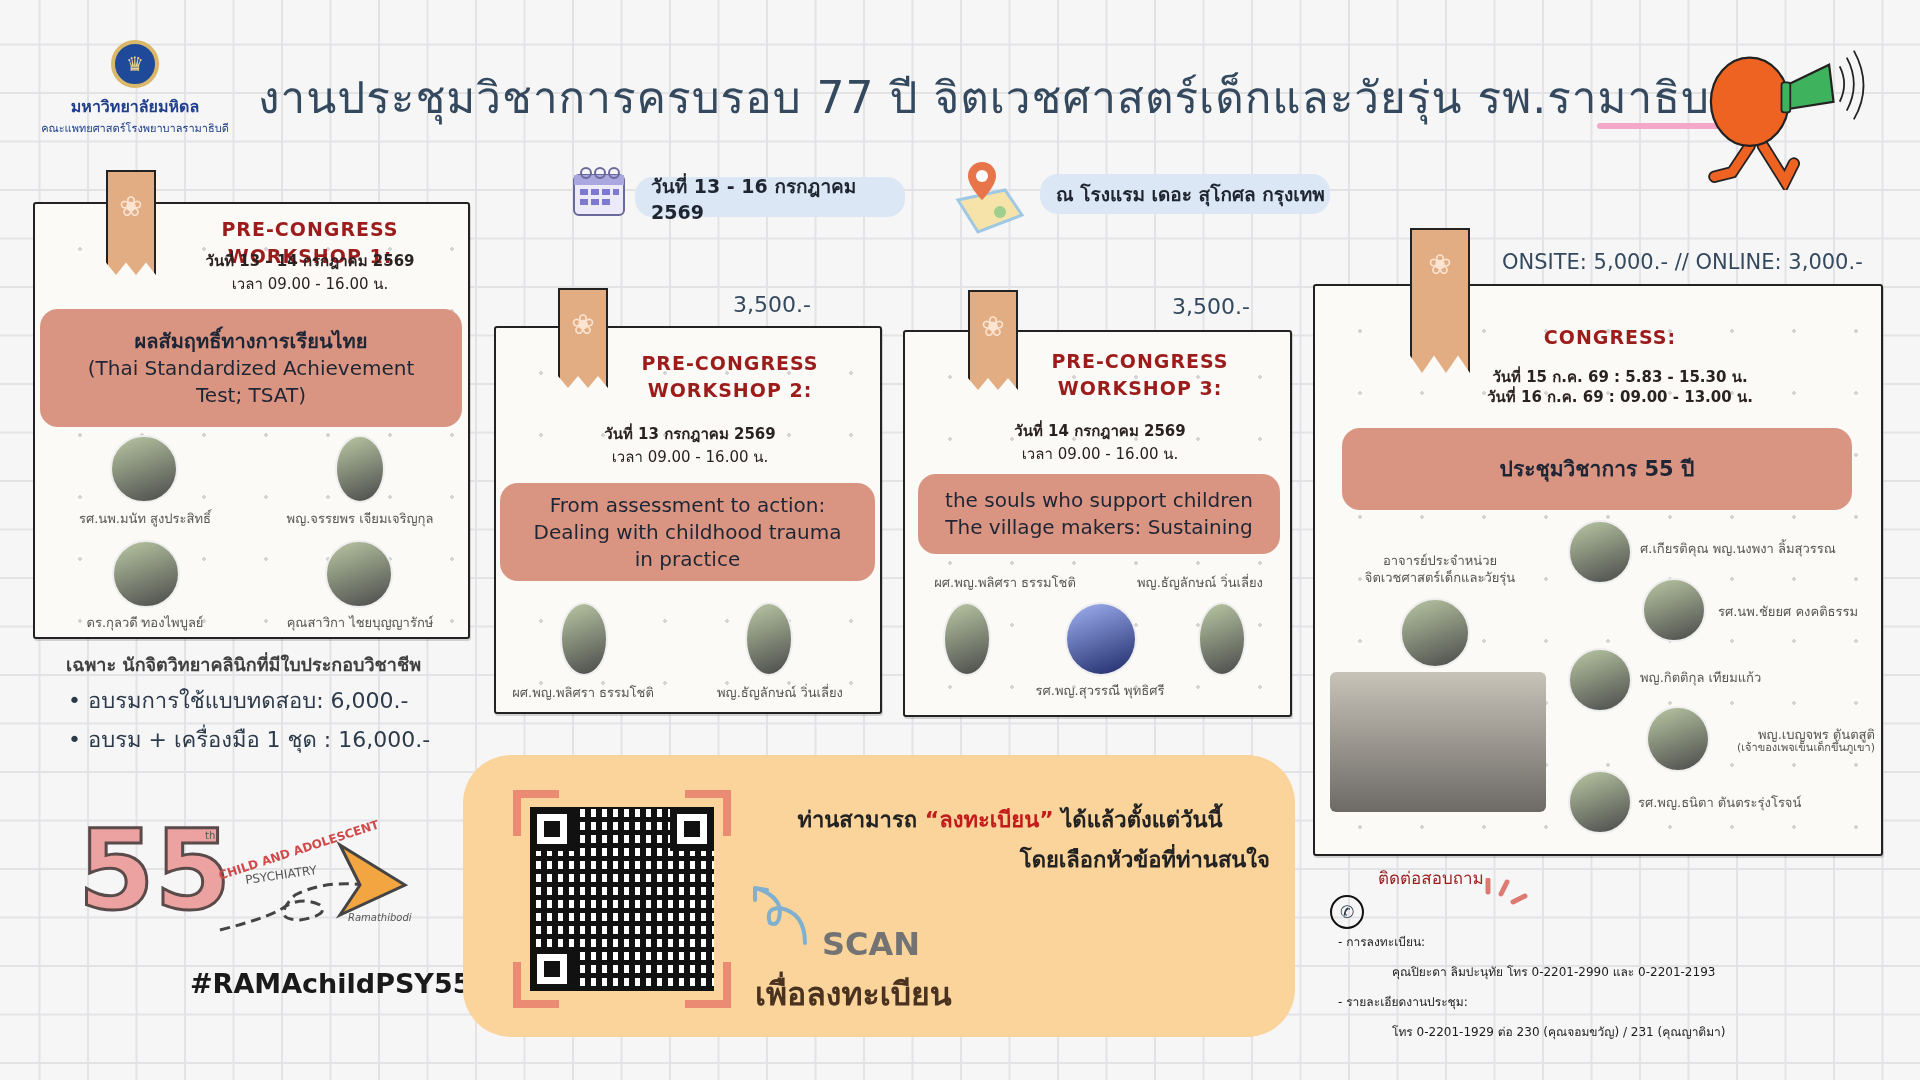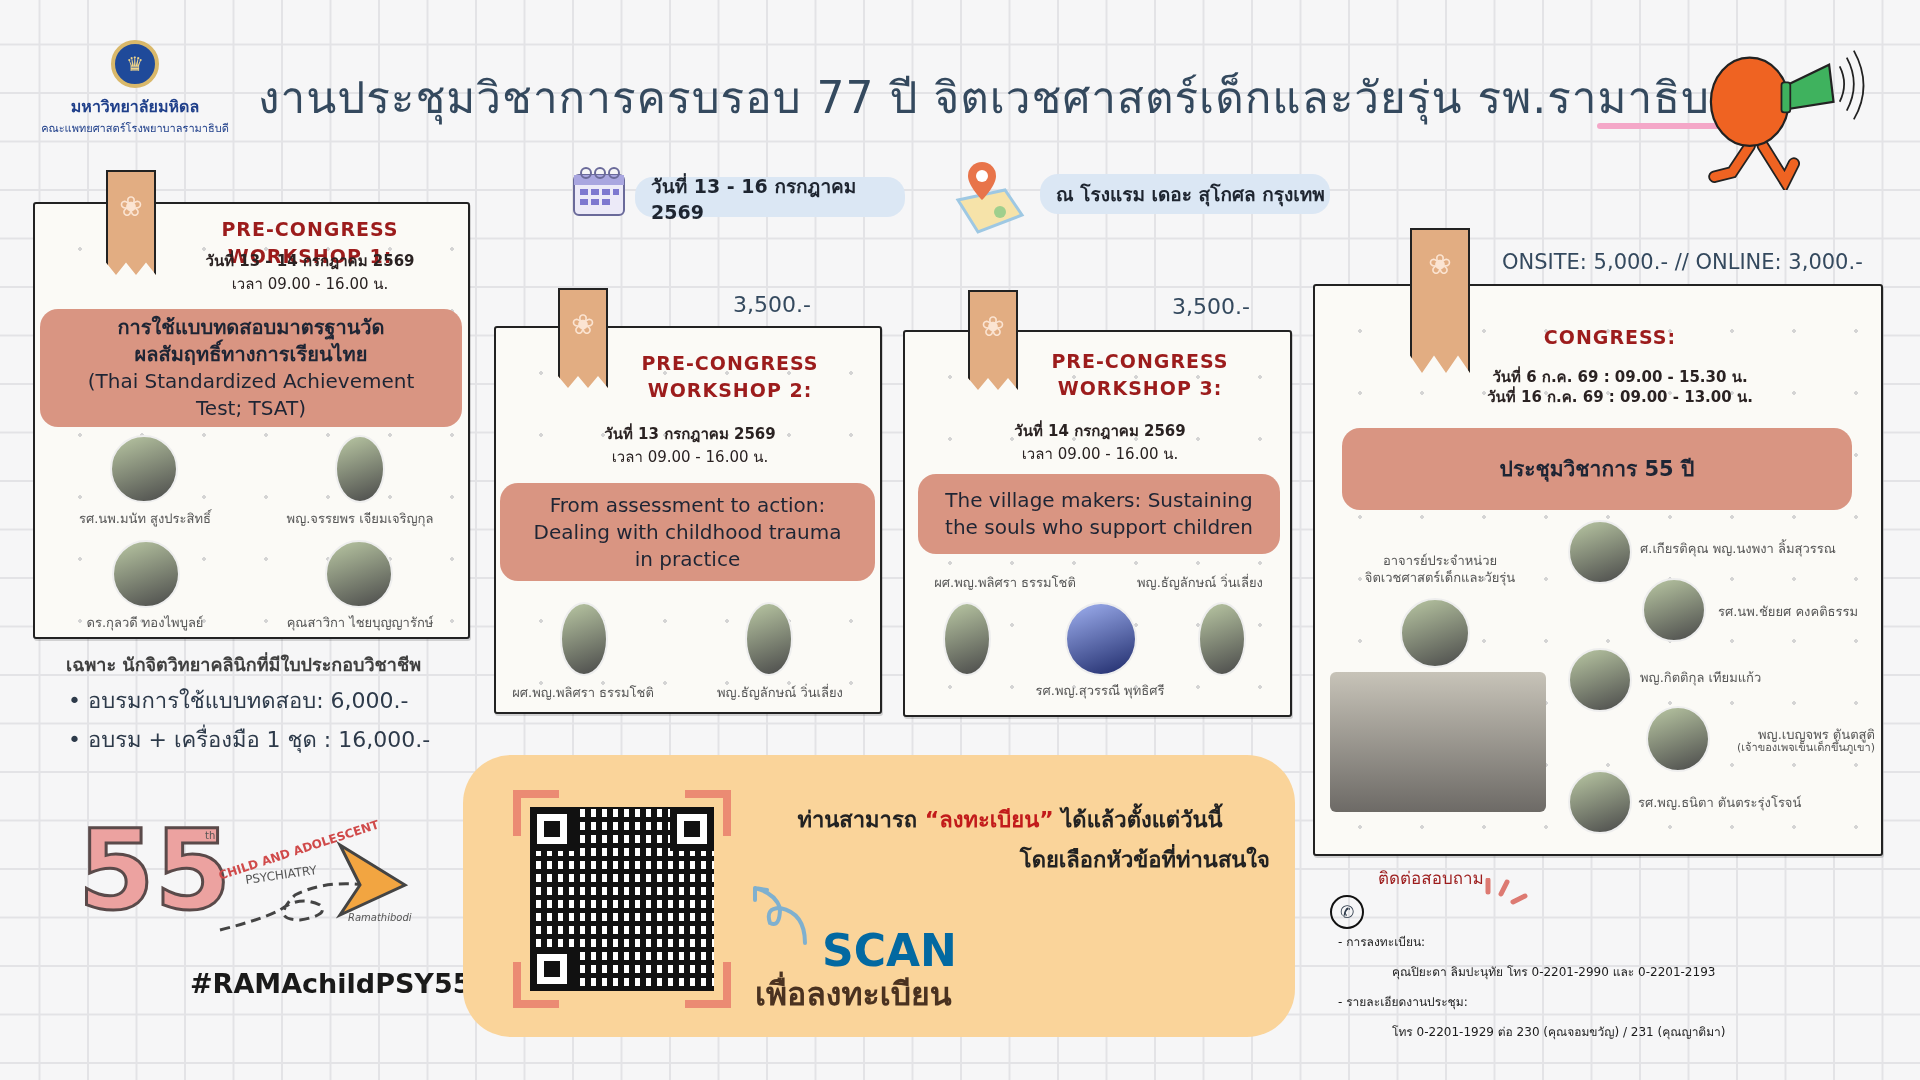--- a/index.html
+++ b/index.html
@@ -88,21 +88,20 @@
     </svg>
 </div>
 <div class="abs pill" style="left:1040px;top:174px;width:290px">ณ โรงแรม เดอะ สุโกศล กรุงเทพ</div>
 
 <div class="abs card" style="left:33px;top:202px;width:437px;height:437px"></div>
 <div class="abs tape" style="left:106px;top:170px">❀</div>
 <div class="abs ctitle" style="left:165px;top:216px;width:290px">PRE-CONGRESS WORKSHOP 1:</div>
 <div class="abs cdate" style="left:165px;top:252px;width:290px">วันที่ 13 - 14 กรกฎาคม 2569</div>
 <div class="abs ctime" style="left:165px;top:272px;width:290px">เวลา 09.00 - 16.00 น.</div>
 <div class="abs topic" style="left:40px;top:309px;width:422px;height:118px;font-size:20px">
-  <div style="font-weight:bold">การใช้แบบทดสอบมาตรฐานวัด</div>
   <div style="font-weight:bold">ผลสัมฤทธิ์ทางการเรียนไทย</div>
   <div>(Thai Standardized Achievement</div>
   <div>Test; TSAT)</div>
 </div>
 <div class="abs av" style="left:110px;top:435px;width:68px;height:68px"></div>
 <div class="abs nm" style="left:55px;top:508px;width:180px">รศ.นพ.มนัท สูงประสิทธิ์</div>
 <div class="abs av" style="left:335px;top:435px;width:50px;height:68px"></div>
 <div class="abs nm" style="left:270px;top:508px;width:180px">พญ.จรรยพร เจียมเจริญกุล</div>
 <div class="abs av" style="left:112px;top:540px;width:68px;height:68px"></div>
 <div class="abs nm" style="left:55px;top:612px;width:180px">ดร.กุลวดี ทองไพบูลย์</div>
@@ -134,35 +133,35 @@
 <div class="abs price" style="left:1172px;top:294px">3,500.-</div>
 <div class="abs card" style="left:903px;top:330px;width:389px;height:387px"></div>
 <div class="abs tape" style="left:968px;top:290px;height:100px">❀</div>
 <div class="abs ctitle" style="left:1030px;top:348px;width:220px">
     <div>PRE-CONGRESS</div>
     <div>WORKSHOP 3:</div>
   </div>
 <div class="abs cdate" style="left:930px;top:422px;width:340px">วันที่ 14 กรกฎาคม 2569</div>
 <div class="abs ctime" style="left:930px;top:442px;width:340px">เวลา 09.00 - 16.00 น.</div>
 <div class="abs topic" style="left:918px;top:474px;width:362px;height:80px">
+  <div>the souls who support children</div>
   <div>The village makers: Sustaining</div>
-  <div>the souls who support children</div>
 </div>
 <div class="abs nm" style="left:920px;top:572px;width:170px">ผศ.พญ.พลิศรา ธรรมโชติ</div>
 <div class="abs nm" style="left:1120px;top:572px;width:160px">พญ.ธัญลักษณ์ วิ่นเลี่ยง</div>
 <div class="abs av" style="left:943px;top:602px;width:48px;height:74px"></div>
 <div class="abs av" style="left:1065px;top:602px;width:72px;height:74px;background:linear-gradient(160deg,#9fb0f0,#1e2a6a)"></div>
 <div class="abs av" style="left:1198px;top:602px;width:48px;height:74px"></div>
 <div class="abs nm" style="left:1020px;top:680px;width:160px">รศ.พญ.สุวรรณี พุทธิศรี</div>
 
 <div class="abs price" style="left:1502px;top:250px;font-size:21px">ONSITE: 5,000.- // ONLINE: 3,000.-</div>
 <div class="abs card" style="left:1313px;top:284px;width:570px;height:572px"></div>
 <div class="abs tape" style="left:1410px;top:228px;width:60px;height:145px">❀</div>
 <div class="abs ctitle" style="left:1500px;top:324px;width:220px">CONGRESS:</div>
-<div class="abs cdate" style="left:1450px;top:368px;width:340px;font-weight:bold">วันที่ 6 ก.ค. 69 : 09.00 - 15.30 น.</div>
+<div class="abs cdate" style="left:1450px;top:368px;width:340px;font-weight:bold">วันที่ 15 ก.ค. 69 : 5.83 - 15.30 น.</div>
 <div class="abs cdate" style="left:1450px;top:388px;width:340px">วันที่ 16 ก.ค. 69 : 09.00 - 13.00 น.</div>
 <div class="abs topic" style="left:1342px;top:428px;width:510px;height:82px;font-weight:bold;font-size:21px">
   <div>ประชุมวิชาการ 55 ปี</div>
 </div>
 <div class="abs nm" style="left:1330px;top:553px;width:220px;line-height:1.3">
     <div>อาจารย์ประจำหน่วย</div>
     <div>จิตเวชศาสตร์เด็กและวัยรุ่น</div>
   </div>
 <div class="abs av" style="left:1400px;top:598px;width:70px;height:70px"></div>
 <div class="abs" style="left:1330px;top:672px;width:216px;height:140px;border-radius:6px;background:linear-gradient(180deg,#c7c3b8,#6d6a66)"></div>
@@ -203,21 +202,21 @@
     <div class="finder" style="left:0;top:0"></div>
       <div class="finder" style="right:0;top:0"></div>
       <div class="finder" style="left:0;bottom:0"></div>
   </div>
 </div>
 <div class="abs" style="left:750px;top:802px;width:520px;text-align:center;font-size:22px;color:#222;font-weight:bold"><span>ท่านสามารถ </span><span style="color:#c21b1b">“ลงทะเบียน”</span><span> ได้แล้วตั้งแต่วันนี้</span></div>
 <div class="abs" style="left:750px;top:842px;width:520px;text-align:right;font-size:22px;color:#222;font-weight:bold">โดยเลือกหัวข้อที่ท่านสนใจ</div>
 <svg class="abs" style="left:745px;top:878px" width="70" height="70">
     <path d="M60 65 q0 -30 -25 -35 q-15 0 -10 15 q10 5 10 -15 q-5 -15 -25 -20 M10 10 l0 12 M10 10 l12 2" stroke="#7fb0cf" stroke-width="4" fill="none" stroke-linecap="round"></path>
   </svg>
-<div class="abs" style="left:822px;top:925px;font-size:44px;font-weight:bold;color:#0369a1">SCAN</div>
+<div class="abs" style="left:822px;top:925px;font-size:32px;font-weight:bold;color:#737373">SCAN</div>
 <div class="abs" style="left:755px;top:968px;font-size:32px;font-weight:bold;color:#4a3220">เพื่อลงทะเบียน</div>
 
 <div class="abs" style="left:1330px;top:895px;width:34px;height:34px;border:2px solid #111;border-radius:50%;display:flex;align-items:center;justify-content:center;font-size:17px">✆</div>
 <div class="abs" style="left:1485px;top:878px;width:30px;height:30px"><svg width="50" height="50">
       <path d="M3 2 v12 M22 4 l-6 12 M40 18 l-12 6" stroke="#dd7a72" stroke-width="5" stroke-linecap="round"></path>
     </svg></div>
 <div class="abs" style="left:1378px;top:864px;font-size:17px;color:#9c1c1c;font-weight:normal">ติดต่อสอบถาม</div>
 <div class="abs contact" style="left:1338px;top:932px">- การลงทะเบียน:</div>
 <div class="abs contact" style="left:1392px;top:962px">คุณปิยะดา ลิมปะนุทัย โทร 0-2201-2990 และ 0-2201-2193</div>
 <div class="abs contact" style="left:1338px;top:992px">- รายละเอียดงานประชุม:</div>

